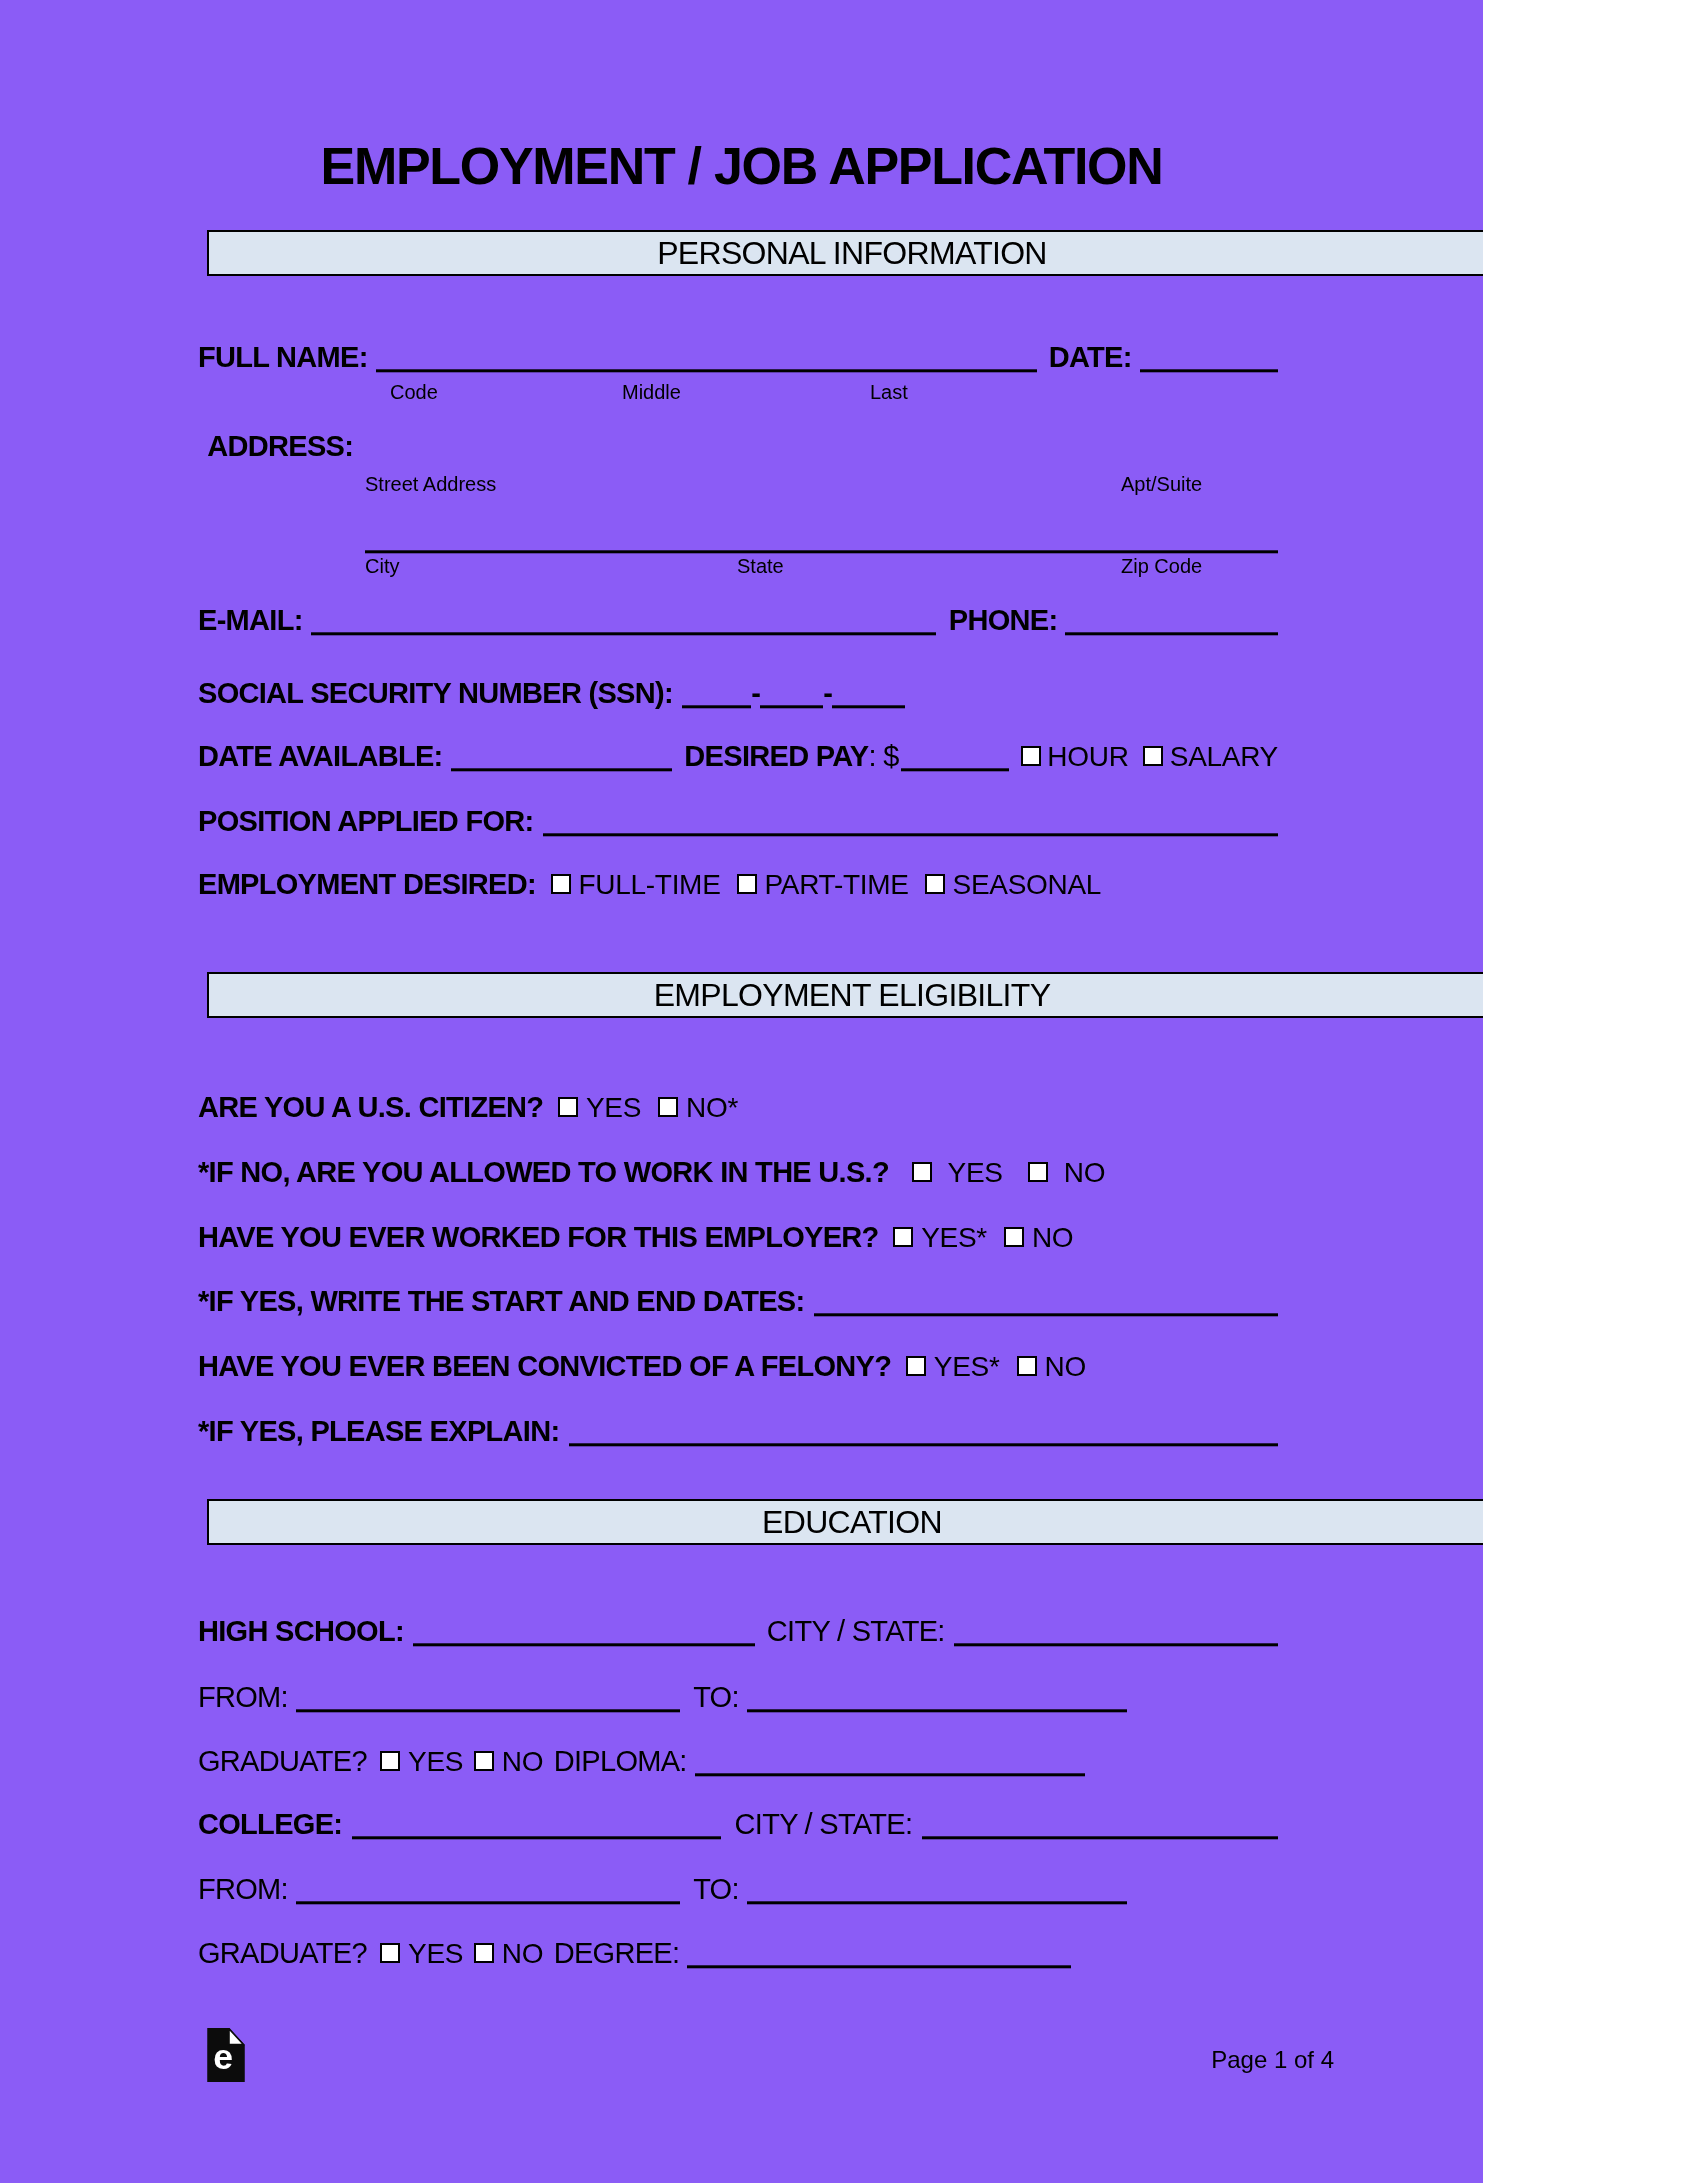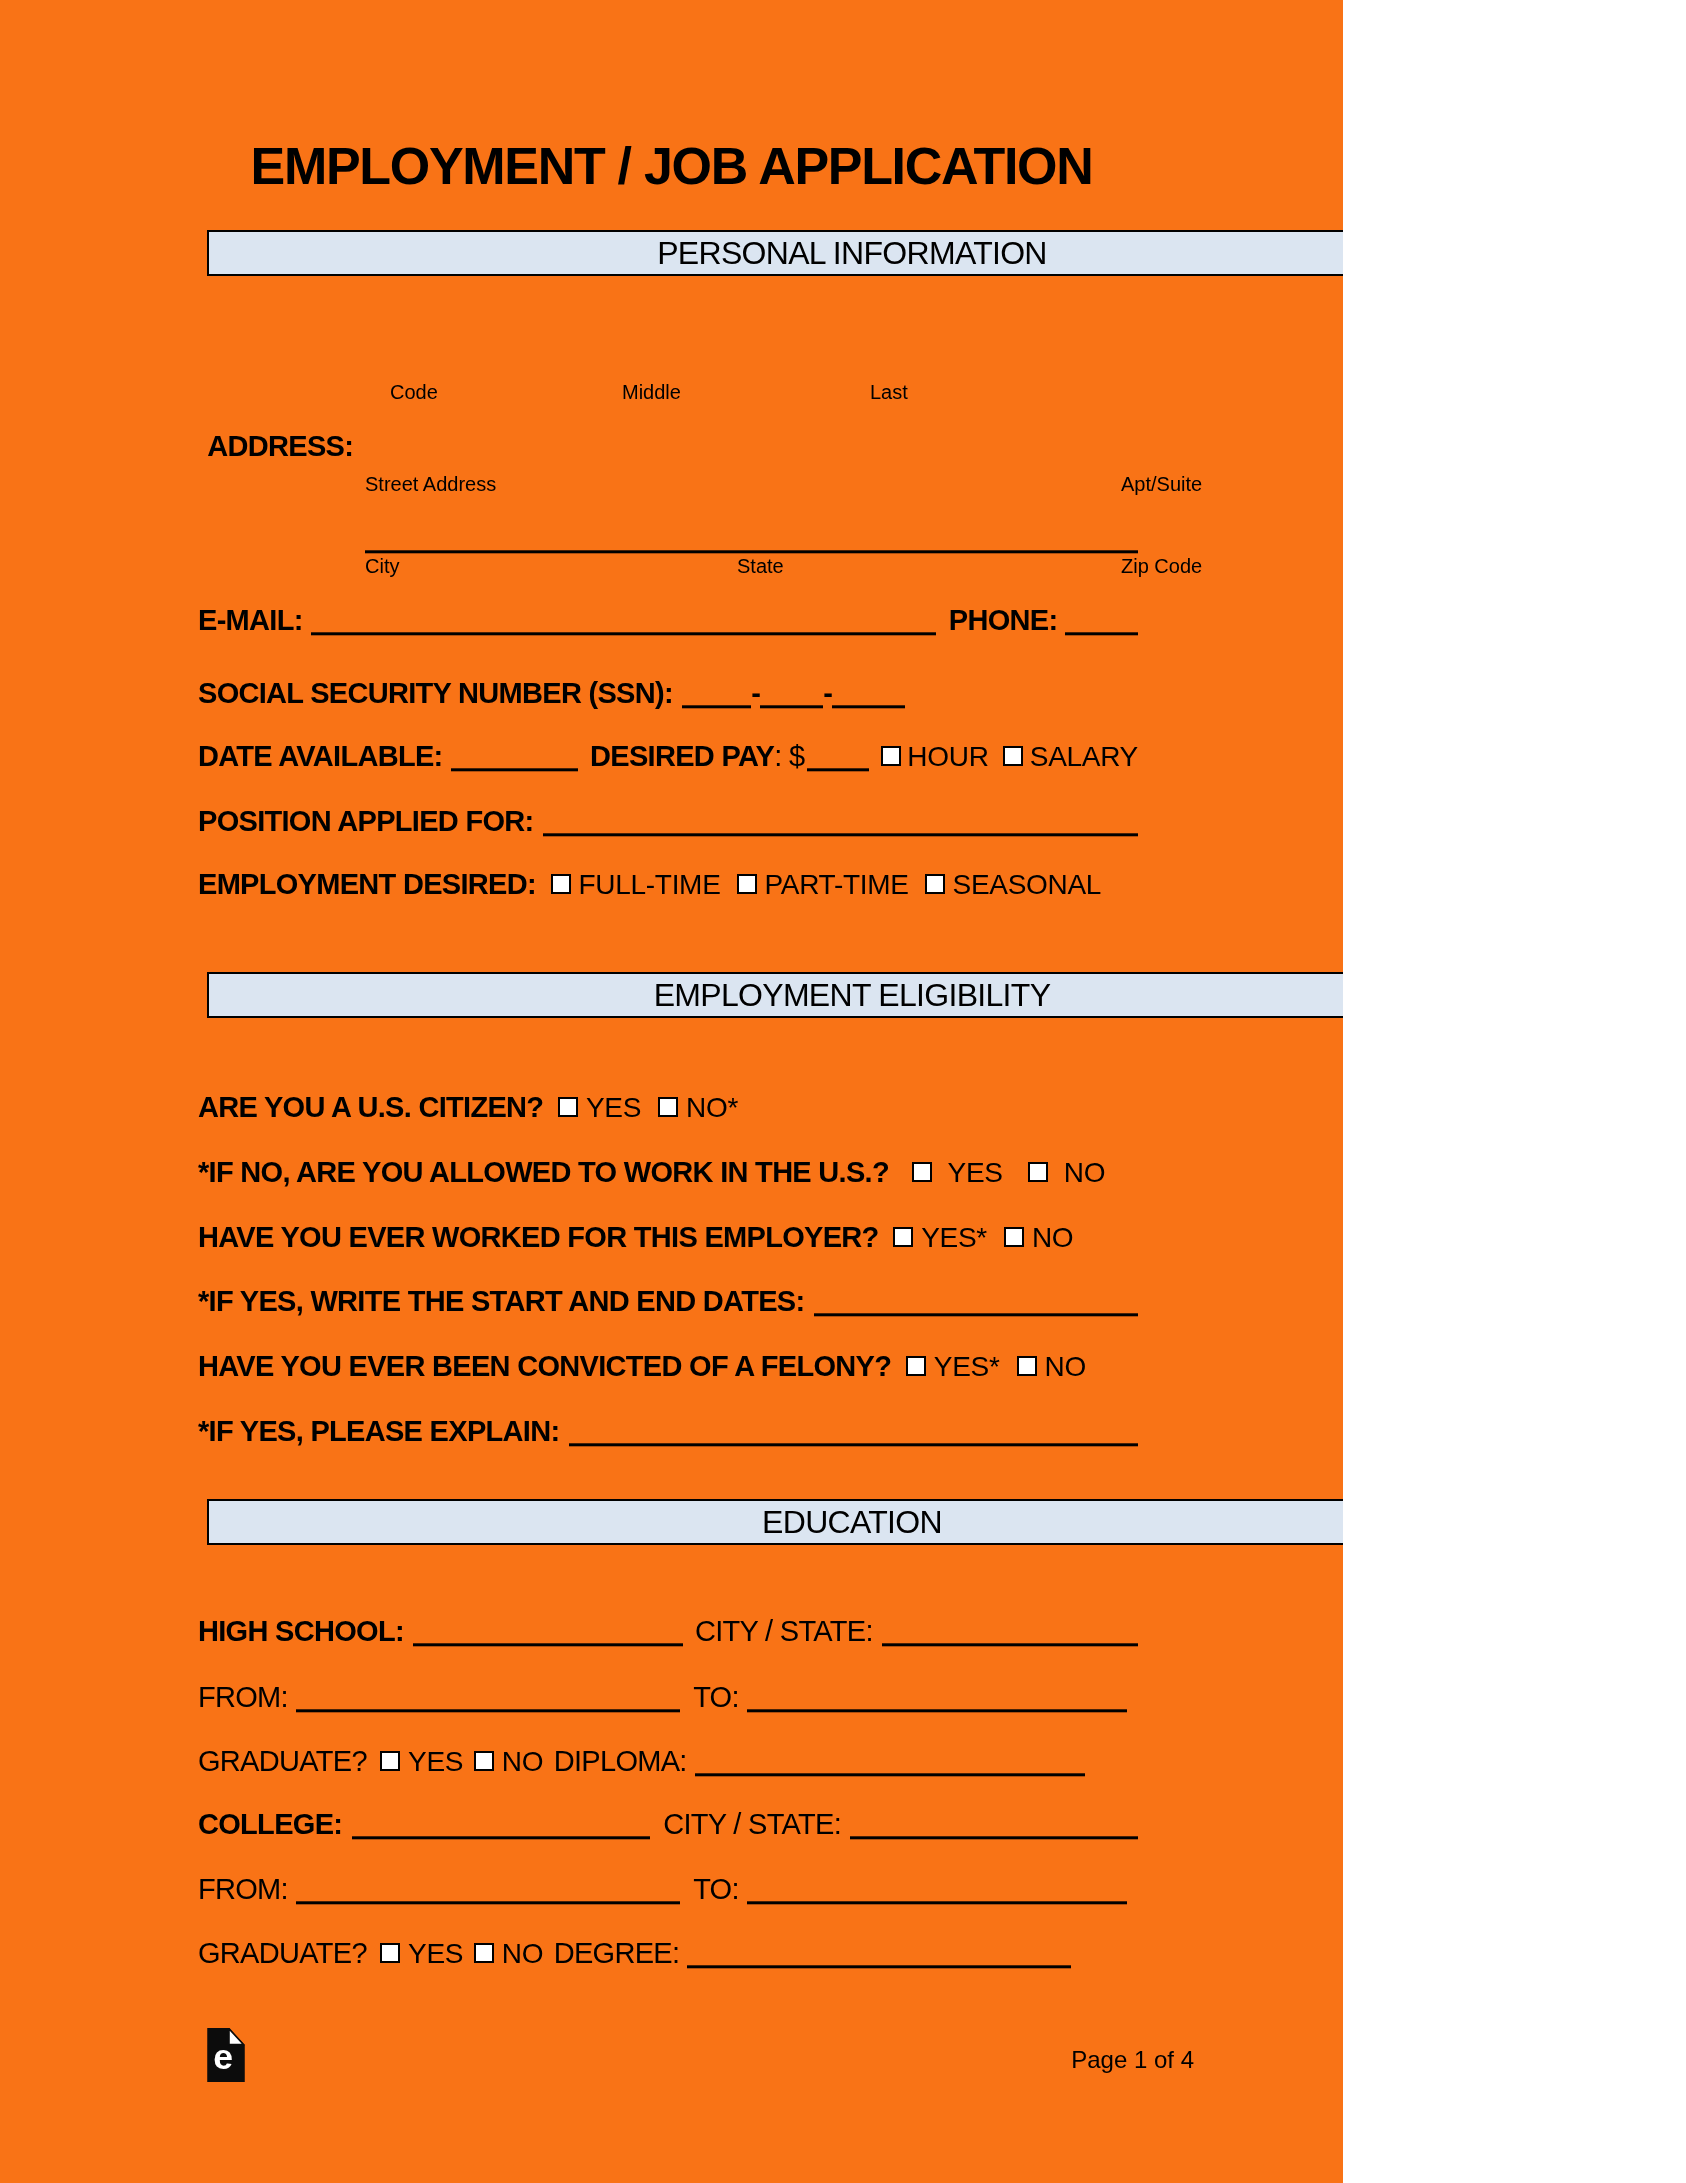--- a/index.html
+++ b/index.html
@@ -1,17 +1,17 @@
 <!DOCTYPE html>
 <html style="font-size:10.6px"><head>
 <meta charset="utf-8">
 <style>
   html,body{margin:0;padding:0;background:#ffffff;}
   .page{
-    position:relative;width:1343px;height:2183px;background:#f97316;
+    position:relative;width:1483px;height:2183px;background:#8b5cf6;
     font-family:"Liberation Sans","DejaVu Sans",sans-serif;color:#000;
     overflow:hidden;line-height:1;
   }
   .title{
     position:absolute;top:140px;left:0;width:100%;text-align:center;
     font-size:52px;font-weight:bold;letter-spacing:-1.3px;
   }
   .secbar{
     position:absolute;left:207px;width:1290px;height:46px;box-sizing:border-box;
     border:2.6px solid #000;display:flex;align-items:center;justify-content:center;
@@ -40,20 +40,26 @@
 <body>
 
 <div class="page">
 
   <div class="title">EMPLOYMENT / JOB APPLICATION</div>
 
   <div class="secbar" style="top:230px;background:#dbe5f1;">
     <span>PERSONAL INFORMATION</span>
   </div>
 
+  <div class="row" style="top:343px;">
+    <span class="b">FULL NAME:</span>
+    <span class="ul" style="width:661px;margin-left:8px;"></span>
+    <span class="b" style="margin-left:12px;">DATE:</span>
+    <span class="ul fx" style="margin-left:8px;"></span>
+  </div>
   <div class="subrow" style="top:382px;">
     <span style="left:390px;">Code</span>
     <span style="left:622px;">Middle</span>
     <span style="left:870px;">Last</span>
   </div>
 
   <div class="row" style="top:432px;flex-direction:column;">
     <span class="b">ADDRESS:</span>
     <span class="ul fx" style="margin-left:9.3px;"></span>
   </div>

